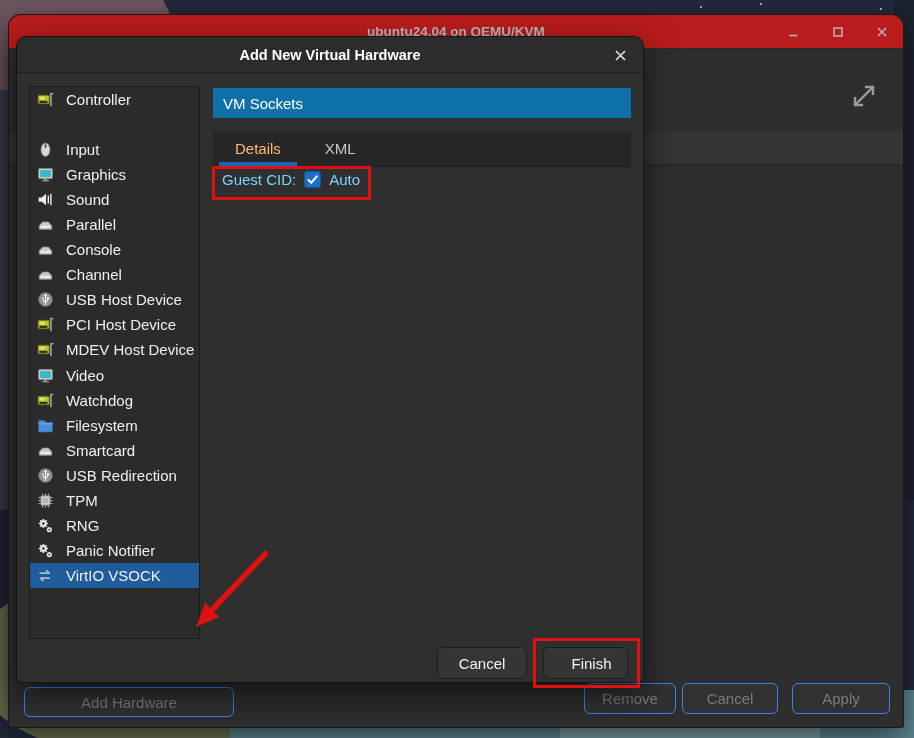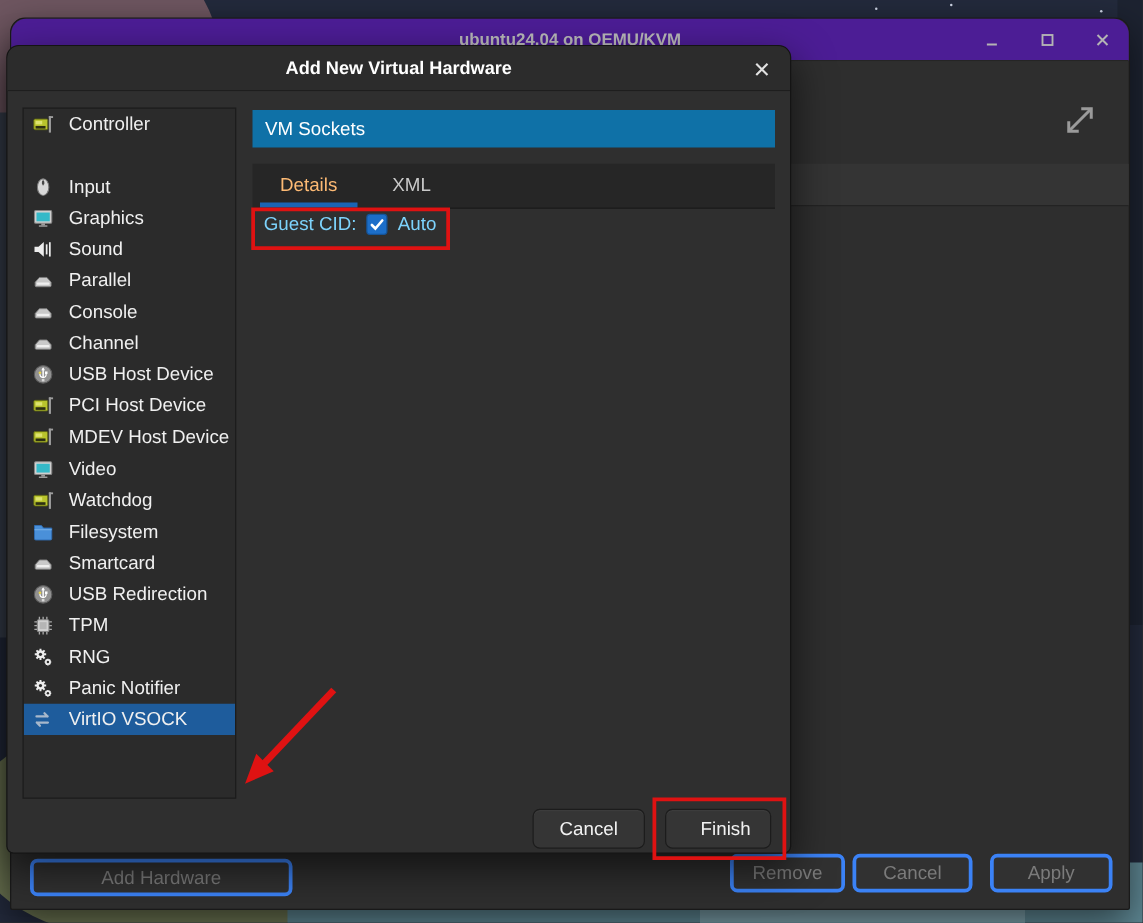--- a/index.html
+++ b/index.html
@@ -18,39 +18,39 @@
   .wp-teal2 { left:560px; top:700px; width:260px; height:50px; background:#7b9fa9;
     border-radius:50% 50% 0 0; }
   .wp-navy-r { right:-10px; top:0; width:30px; height:500px; background:#1d2331; }
   .star { position:absolute; width:2px; height:2px; background:#cfd6e6; border-radius:50%; }
 
   
   .main-window { position:absolute; left:8px; top:14px; width:896px; height:714px;
     background:#2e2e2e; border:1px solid #1a1a1a; border-radius:12px 12px 2px 2px;
     box-shadow:0 10px 30px rgba(0,0,0,.55); z-index:1; }
   .mw-titlebar { position:absolute; left:0; top:0; width:100%; height:34px;
-    background:#4c1d95; border-radius:12px 12px 0 0; border-bottom:1px solid #252525;
+    background:#b91c1c; border-radius:12px 12px 0 0; border-bottom:1px solid #252525;
     display:flex; align-items:center; justify-content:center; }
   .mw-title { color:#b9b9b9; font-weight:bold; font-size:13.5px; }
   .mw-controls { position:absolute; right:14px; top:0; height:34px; display:flex;
     align-items:center; gap:30px; }
   .mw-controls svg { display:block; }
   .mw-band { position:absolute; left:0; top:116px; width:100%; height:34px;
     background:#343434; border-bottom:1px solid #232323; }
   .mw-expand { position:absolute; right:26px; top:68px; }
   .mw-footer-btn { position:absolute; height:31px; background:#313131;
-    border:3px solid #3b82f6; border-radius:6px; color:#7b7b7b; font-size:15px;
+    border:1px solid #3b82f6; border-radius:6px; color:#7b7b7b; font-size:15px;
     display:flex; align-items:center; justify-content:center; }
   .btn-addhw { left:15px; top:672px; width:210px; height:30px; }
   .btn-remove { left:575px; top:668px; width:92px; }
   .btn-cancel-mw { left:673px; top:668px; width:96px; }
   .btn-apply { left:783px; top:668px; width:98px; }
 
   
-  .dialog { position:absolute; left:5px; top:36px; width:628px; height:647px;
+  .dialog { position:absolute; left:16px; top:36px; width:628px; height:647px;
     background:#2f2f2f; border:1px solid #141414; border-radius:10px 10px 6px 6px;
     box-shadow:0 12px 32px rgba(0,0,0,.6); z-index:2; }
   .dlg-header { position:absolute; left:0; top:0; width:100%; height:36px;
     background:#2c2c2c; border-radius:10px 10px 0 0; border-bottom:1px solid #1e1e1e;
     display:flex; align-items:center; justify-content:center; }
   .dlg-title { color:#ffffff; font-weight:bold; font-size:14.5px; }
   .dlg-close { position:absolute; right:12px; top:7px; width:22px; height:22px;
     display:flex; align-items:center; justify-content:center; border-radius:4px; }
 
   

